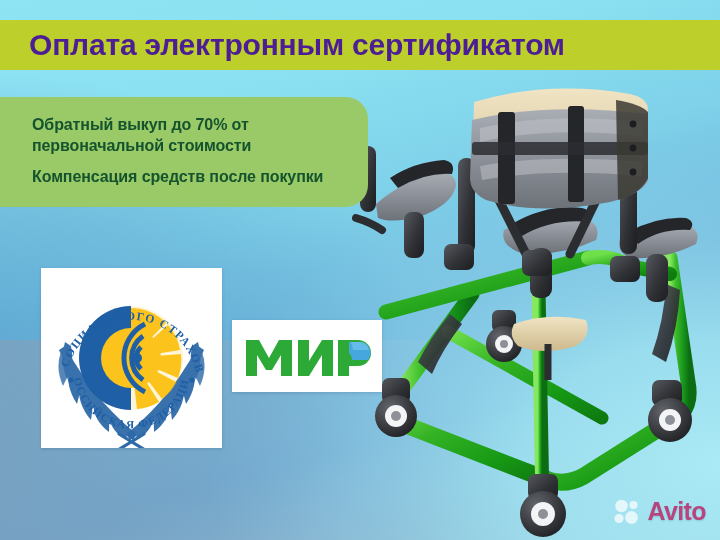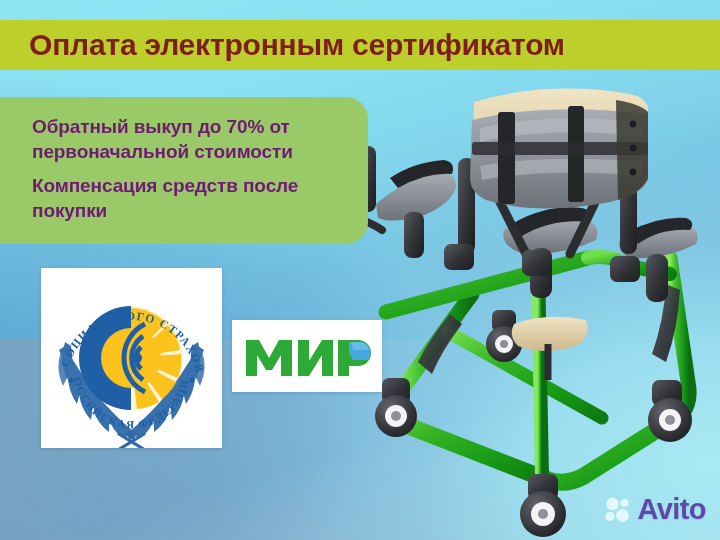--- a/index.html
+++ b/index.html
@@ -64,39 +64,39 @@
     width: 728px; height: 50px;
     background: #bdcf2a;
   }
   .banner-title {
     position: absolute;
     left: 29px; top: 20px;
     width: 680px; height: 50px;
     display: flex; align-items: center;
     font-size: 30px;
     font-weight: bold;
-    color: #7f1d1d;
+    color: #4c1d95;
     letter-spacing: -0.2px;
     white-space: nowrap;
   }
 
   
   .benefits {
     position: absolute;
     left: -24px; top: 97px;
     width: 392px;
     padding: 18px 20px 20px 56px;
     box-sizing: border-box;
     background: #9ac967;
     border-radius: 0 22px 22px 0;
   }
   .benefit-line {
-    font-size: 19px;
+    font-size: 16px;
     font-weight: bold;
-    color: #701a75;
+    color: #14532d;
     line-height: 1.30;
     letter-spacing: -0.1px;
   }
   .benefit-line + .benefit-line { margin-top: 10px; }
 
   
   .card {
     position: absolute;
     background: #ffffff;
     box-shadow: 0 1px 3px rgba(40,70,95,0.22);
@@ -116,23 +116,23 @@
 
   
   .avito {
     position: absolute;
     right: 14px; bottom: 14px;
     display: flex; align-items: center; gap: 7px;
     opacity: 0.78;
   }
   .avito-mark { width: 26px; height: 26px; }
   .avito-text {
-    font-size: 29px;
+    font-size: 25px;
     font-weight: bold;
-    color: #4c1d95;
+    color: #be185d;
     letter-spacing: -0.6px;
     text-shadow: 0 1px 2px rgba(40,90,120,0.30);
   }
 </style>
 </head>
 <body>
 
 <div id="poster">
 
   <div class="bg-base"></div>

